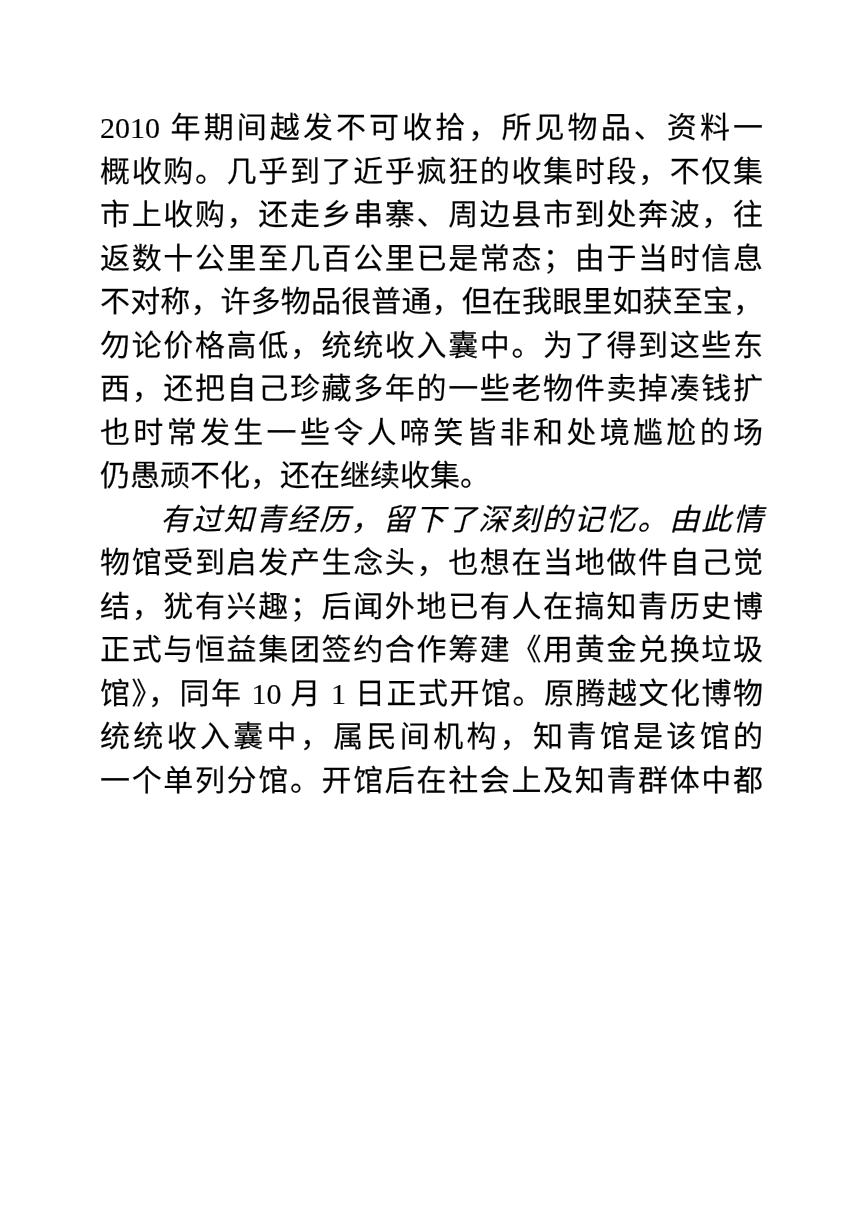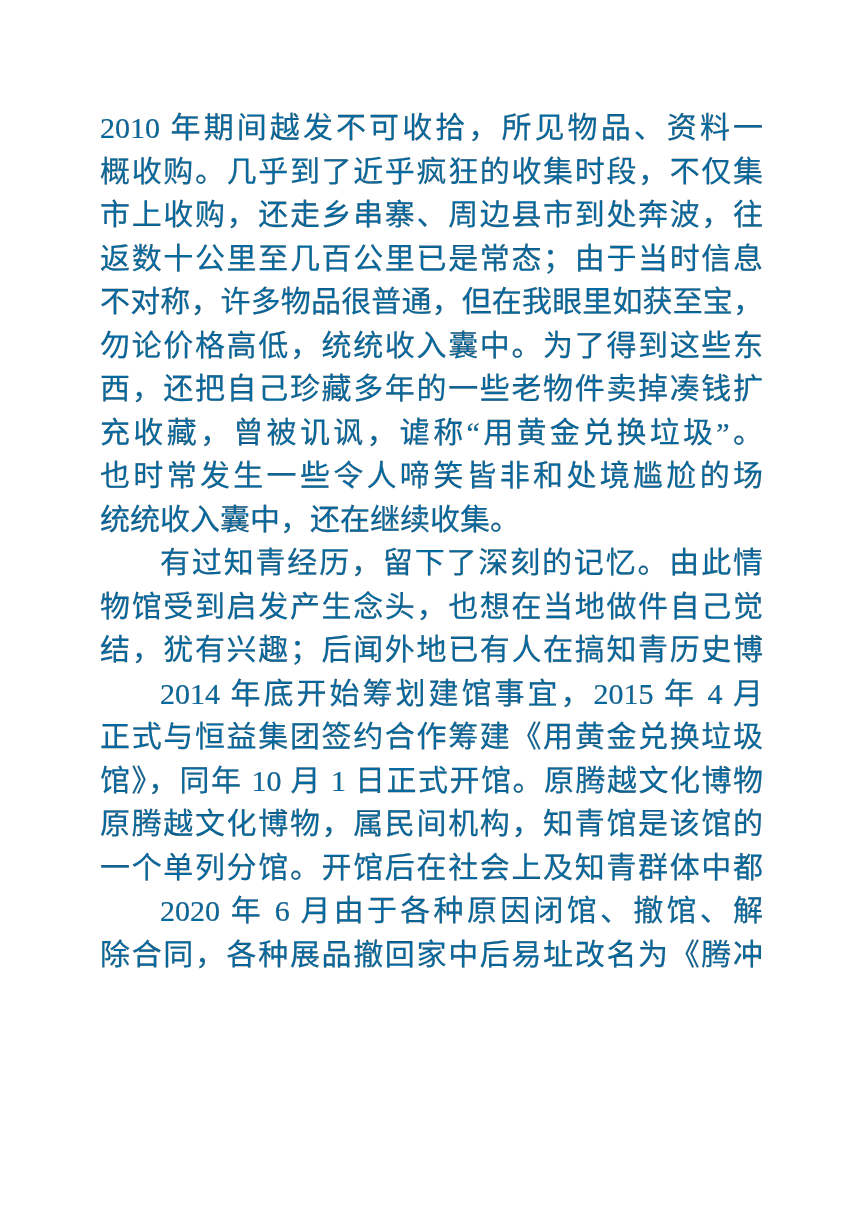--- a/index.html
+++ b/index.html
@@ -15,67 +15,62 @@
     overflow: hidden;
     font-family: "Liberation Serif", "DejaVu Serif", serif;
   }
   .text-block {
     position: absolute;
     left: 100px;
     top: 106px;
     width: 663px;
     font-size: 30px;
     line-height: 43.5px;
-    color: #0369a1;
+    color: #000000;
     letter-spacing: 0;
   }
   .paragraph {
     margin: 0;
     padding: 0;
   }
   .line {
     text-align: justify;
     text-align-last: justify;
     
     -webkit-text-stroke: 0.2px #3a3a3a;
   }
   .line.last-left {
     text-align-last: left;
   }
   .line.indent {
     text-indent: 2em;
+    font-style: italic;
   }
 </style>
 </head>
 <body>
 
 <div class="page">
   <div class="text-block">
       <div class="paragraph">
         <div class="line">2010 年期间越发不可收拾，所见物品、资料一</div>
         <div class="line">概收购。几乎到了近乎疯狂的收集时段，不仅集</div>
         <div class="line">市上收购，还走乡串寨、周边县市到处奔波，往</div>
         <div class="line">返数十公里至几百公里已是常态；由于当时信息</div>
         <div class="line">不对称，许多物品很普通，但在我眼里如获至宝，</div>
         <div class="line">勿论价格高低，统统收入囊中。为了得到这些东</div>
         <div class="line">西，还把自己珍藏多年的一些老物件卖掉凑钱扩</div>
-        <div class="line">充收藏，曾被讥讽，谑称“用黄金兑换垃圾”。</div>
         <div class="line">也时常发生一些令人啼笑皆非和处境尴尬的场</div>
-        <div class="line last-left">统统收入囊中，还在继续收集。</div>
+        <div class="line last-left">仍愚顽不化，还在继续收集。</div>
       </div>
       <div class="paragraph">
         <div class="line indent">有过知青经历，留下了深刻的记忆。由此情</div>
         <div class="line">物馆受到启发产生念头，也想在当地做件自己觉</div>
         <div class="line">结，犹有兴趣；后闻外地已有人在搞知青历史博</div>
       </div>
       <div class="paragraph">
-        <div class="line indent">2014 年底开始筹划建馆事宜，2015 年 4 月</div>
         <div class="line">正式与恒益集团签约合作筹建《用黄金兑换垃圾</div>
         <div class="line">馆》，同年 10 月 1 日正式开馆。原腾越文化博物</div>
-        <div class="line">原腾越文化博物，属民间机构，知青馆是该馆的</div>
+        <div class="line">统统收入囊中，属民间机构，知青馆是该馆的</div>
         <div class="line">一个单列分馆。开馆后在社会上及知青群体中都</div>
-      </div>
-      <div class="paragraph">
-        <div class="line indent">2020 年 6 月由于各种原因闭馆、撤馆、解</div>
-        <div class="line">除合同，各种展品撤回家中后易址改名为《腾冲</div>
       </div>
     </div>
 </div>
 
 </body></html>

